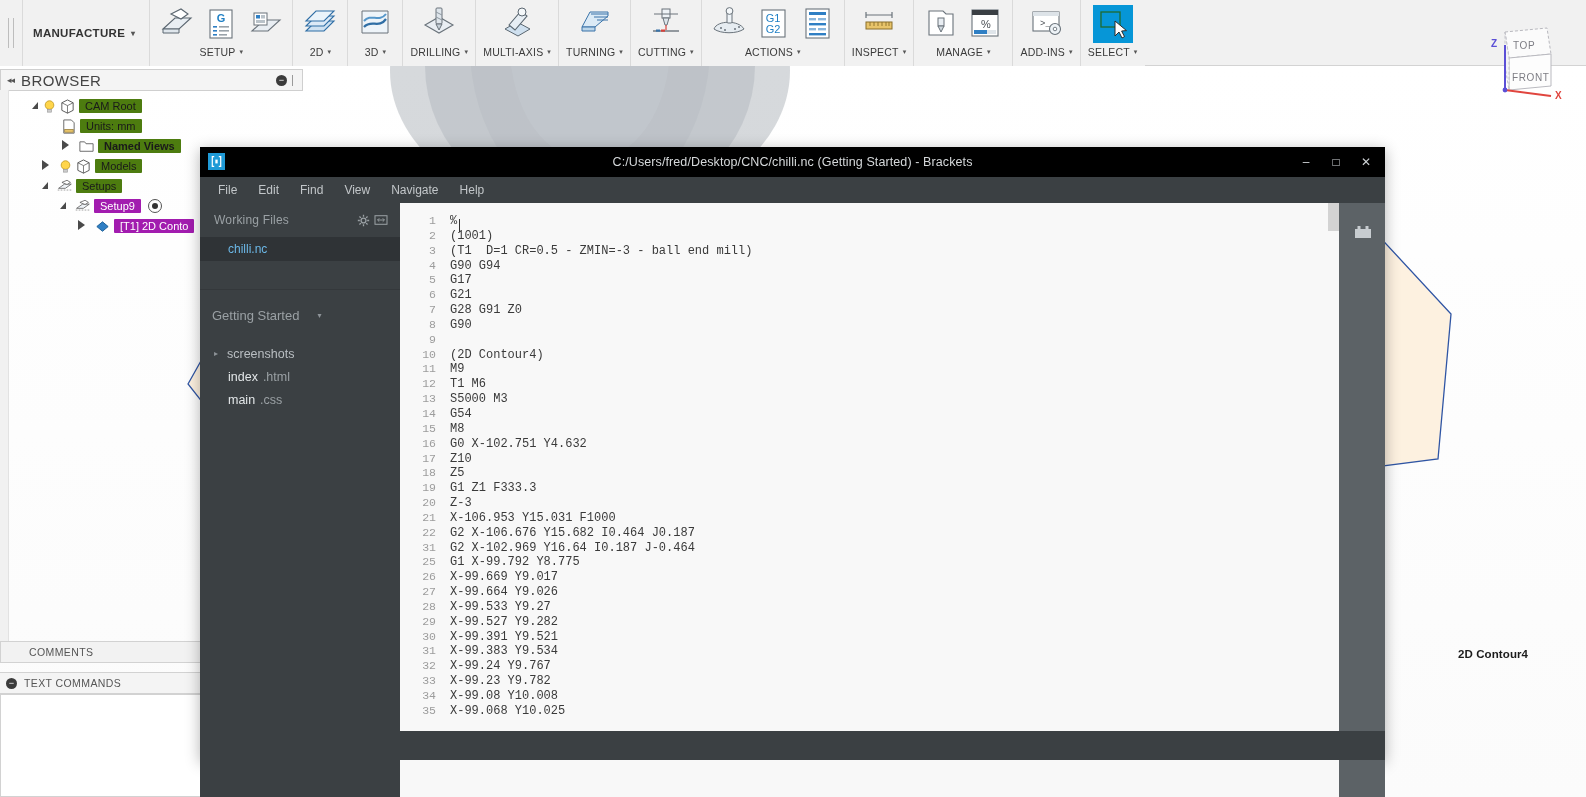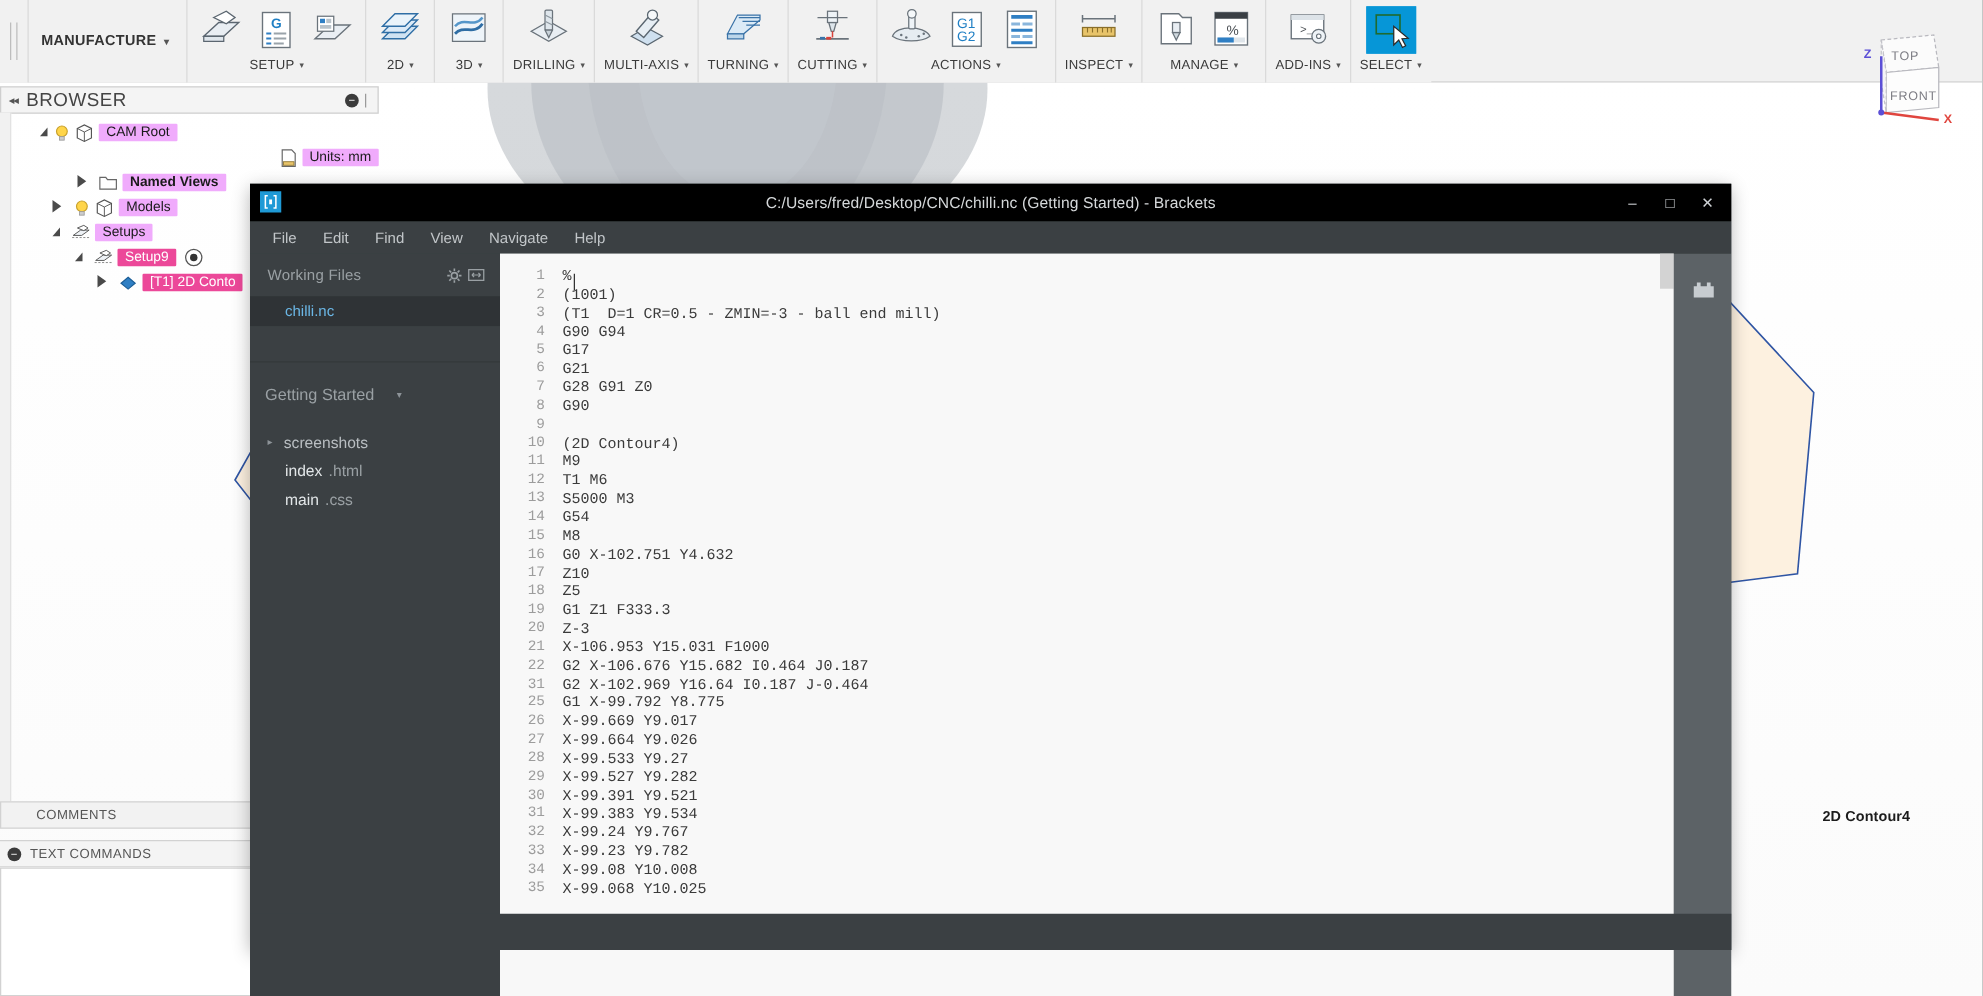--- a/index.html
+++ b/index.html
@@ -56,22 +56,22 @@
   .browser-head .resz{width:3px;height:11px;border-left:1px solid #9a9a9a;margin-left:5px;}
 
   .tree{padding-top:5px;font-size:11px;color:#222;}
   .tnode{display:flex;align-items:center;height:20px;padding-left:4px;white-space:nowrap;}
   .tri{width:14px;text-align:center;color:#4a4a4a;font-size:9px;}
   .tri.open:before{content:"";display:inline-block;width:0;height:0;
     border-left:6px solid transparent;border-bottom:7px solid #4a4a4a;}
   .tri.closed:before{content:"";display:inline-block;width:0;height:0;
     border-top:5px solid transparent;border-bottom:5px solid transparent;border-left:7px solid #4a4a4a;}
   .tlabel{padding:1px 6px;border-radius:1px;font-size:11px;color:#1a1a1a;}
-  .tlabel.hoverbg{background:#f0abfc;}
-  .tlabel.sel{background:#ec4899;color:#fff;}
+  .tlabel.hoverbg{background:#4d7c0f;}
+  .tlabel.sel{background:#a21caf;color:#fff;}
   .bulb{width:15px;height:15px;margin-right:2px;}
   .ticon{width:17px;height:15px;margin-right:3px;}
   .radio{width:12px;height:12px;border:1px solid #555;border-radius:50%;margin-left:7px;position:relative;}
   .radio:after{content:"";position:absolute;left:3px;top:3px;width:6px;height:6px;border-radius:50%;background:#333;}
 
   
   .comments-bar{position:absolute;left:0;top:641px;width:205px;height:22px;
     background:#f2f2f2;border:1px solid #d2d2d2;box-sizing:border-box;
     display:flex;align-items:center;padding-left:28px;font-size:10.5px;color:#555;letter-spacing:.4px;}
   .tc-bar{position:absolute;left:0;top:672px;width:205px;height:22px;
@@ -453,21 +453,21 @@
               <circle cx="8" cy="6.5" r="4.6" fill="#ffd54a" stroke="#c8a12c" stroke-width="1"></circle>
               <rect x="6" y="11" width="4" height="3" fill="#cdcdcd" stroke="#999" stroke-width=".7"></rect>
             </svg></span>
         <span class="ticon"><svg viewBox="0 0 18 16">
               <path d="M3 4 L9 1 L15 4 L15 12 L9 15 L3 12 Z" fill="#fff" stroke="#555" stroke-width="1"></path>
               <path d="M3 4 L9 7 L15 4 M9 7 L9 15" stroke="#555" stroke-width=".8" fill="none"></path>
             </svg></span>
         <span class="tlabel hoverbg">CAM Root</span>
       </div>
 
-      <div class="tnode" style="padding-left:60px;justify-content:flex-end;">
+      <div class="tnode" style="padding-left:60px;">
         <span class="ticon"><svg viewBox="0 0 18 16">
               <path d="M4 1 L12 1 L15 4 L15 15 L4 15 Z" fill="#fff" stroke="#666" stroke-width="1"></path>
               <rect x="5" y="11" width="9" height="3" fill="#e8c46a" stroke="#8a6f2a" stroke-width=".7"></rect>
             </svg></span>
         <span class="tlabel hoverbg">Units: mm</span>
       </div>
 
       <div class="tnode" style="padding-left:58px;font-weight:bold;">
         <span class="tri closed"></span>
         <span class="ticon" style="margin-left:6px;"><svg viewBox="0 0 18 16">

